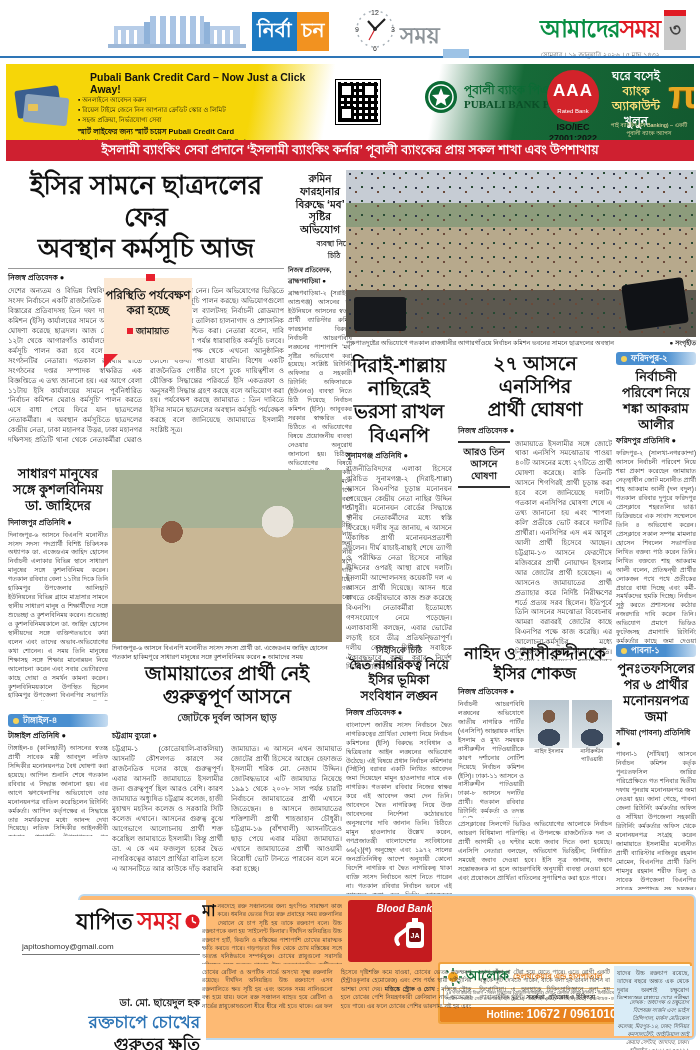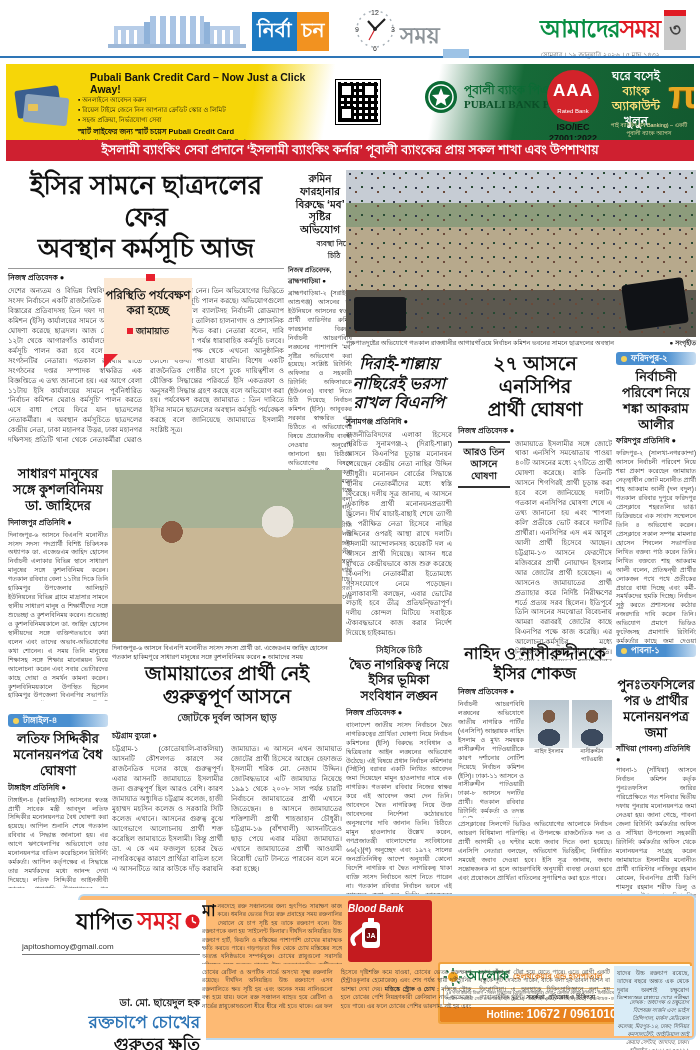--- a/index.html
+++ b/index.html
@@ -86,21 +86,21 @@
         border-radius:6px;background:#fdba74;box-sizing:border-box;}
   .jap-k{font-weight:bold;font-size:22px;color:#111;}
   .jap-r{font-weight:bold;font-size:24px;color:#e01b24;}
   .jap-mail{font-size:8px;color:#333;}
   .jap-author{font-size:10px;font-weight:bold;color:#222;text-align:right;margin-top:40px;}
   .jap-h1{font-weight:bold;font-size:17px;color:#2e75b6;text-align:right;line-height:1.3;}
   .jap-h2{font-weight:bold;font-size:17px;color:#111;text-align:right;line-height:1.3;}
   .tiny{font-size:5.8px;line-height:1.45;text-align:justify;color:#333;overflow:hidden;}
   .dropcap{float:left;font-size:16px;font-weight:bold;line-height:1;margin:1px 2px 0 0;color:#111;}
   .cols3{column-count:3;column-gap:8px;}
-  .bb{background:#c41b1f;border-radius:3px;color:#fff;text-align:left;position:relative;overflow:hidden;}
+  .bb{background:#c41b1f;border-radius:3px;color:#fff;text-align:right;position:relative;overflow:hidden;}
   .bb .t{font-weight:bold;font-size:10px;font-style:italic;padding-top:3px;display:block;}
   .alok{border:2px solid #f0a23c;border-radius:3px;background:#fffef6;position:relative;overflow:hidden;box-sizing:border-box;}
   .alok-name1{color:#0c6b35;font-weight:bold;font-size:13px;}
   .alok-name2{color:#e07b1f;font-weight:bold;font-size:8px;}
   .alok-tag{color:#c42127;font-size:4.5px;text-align:right;}
   .alok-sv{font-size:4.2px;color:#333;line-height:1.5;border:1px solid #e0b070;padding:1px 2px;margin:1px 3px;}
   .hotline{position:absolute;left:0;bottom:0;width:100%;height:15px;background:#e8821e;color:#fff;
            text-align:center;font-weight:bold;font-size:10px;line-height:15px;}
   .bluecol{background:#d9ecf7;padding:3px;box-sizing:border-box;}
   .sig{font-size:5.3px;font-style:italic;text-align:right;color:#333;line-height:1.5;}
@@ -230,21 +230,21 @@
   <div class="abs ph-main" style="left:346px;top:170px;width:350px;height:167px;">
     <div class="abs" style="left:8px;bottom:6px;width:52px;height:34px;background:#17191d;border-radius:3px;"></div>
     <div class="abs" style="right:10px;bottom:10px;width:62px;height:46px;background:#101216;border-radius:4px;transform:rotate(-8deg);"></div>
   </div>
   <div class="abs" style="left:346px;top:339px;width:350px;display:flex;justify-content:space-between;">
     <span class="cap" style="width:290px;">পক্ষপাতদুষ্টের অভিযোগে গতকাল রাজধানীর আগারগাঁওয়ে নির্বাচন কমিশন ভবনের সামনে ছাত্রদলের অবস্থান</span>
     <span class="cap" style="font-weight:bold;">● সংগৃহীত</span>
   </div>
 
   <div class="abs" style="left:346px;top:354px;width:106px;height:286px;">
-    <div class="h-c" style="font-size:16px;font-style:italic;">দিরাই-শাল্লায় নাছিরেই ভরসা রাখল বিএনপি</div>
+    <div class="h-c" style="font-size:19px;">দিরাই-শাল্লায় নাছিরেই ভরসা রাখল বিএনপি</div>
     <div class="byline">সুনামগঞ্জ প্রতিনিধি ●</div>
     <div class="bt" style="height:212px;">রাজনীতিবিদদের এলাকা হিসেবে পরিচিত সুনামগঞ্জ-২ (দিরাই-শাল্লা) আসনে বিএনপির চূড়ান্ত মনোনয়ন পেয়েছেন কেন্দ্রীয় নেতা নাছির উদ্দিন চৌধুরী। মনোনয়ন বোর্ডের সিদ্ধান্তে স্থানীয় নেতাকর্মীদের মধ্যে স্বস্তি ফিরেছে। দলীয় সূত্র জানায়, এ আসনে একাধিক প্রার্থী মনোনয়নপ্রত্যাশী ছিলেন। দীর্ঘ যাচাই-বাছাই শেষে ত্যাগী ও পরীক্ষিত নেতা হিসেবে নাছির উদ্দিনের ওপরই আস্থা রাখে দলটি। ইসলামী আন্দোলনসহ কয়েকটি দল এ আসনে প্রার্থী দিয়েছে। আসন ধরে রাখতে কেন্দ্রীয়ভাবে কাজ শুরু করেছে বিএনপি। নেতাকর্মীরা ইতোমধ্যে গণসংযোগে নেমে পড়েছেন। এলাকাবাসী বলছেন, এবার ভোটের লড়াই হবে তীব্র প্রতিদ্বন্দ্বিতাপূর্ণ। দলীয় কোন্দল মিটিয়ে সবাইকে ঐক্যবদ্ধভাবে কাজ করার নির্দেশ দিয়েছে হাইকমান্ড।</div>
   </div>
 
   <div class="abs" style="left:458px;top:352px;width:154px;height:288px;">
     <div class="h-c" style="font-size:19px;">
       <div>২৭ আসনে এনসিপির</div>
       <div>প্রার্থী ঘোষণা</div>
     </div>
     <div class="byline">নিজস্ব প্রতিবেদক ●</div>
@@ -310,31 +310,30 @@
       </div>
     </div>
     <div class="bt-xs" style="height:72px;margin-top:2px;">প্রেসক্লাবের সিলগেট ভিডিও অভিযোগের আলোকে নির্বাচন আচরণ বিধিমালা পরিপন্থি। এ উপলক্ষে রাজনৈতিক দল ও প্রার্থী আগামী ২৪ ঘণ্টার মধ্যে জবাব দিতে বলা হয়েছে। এনসিপি নেতারা বলছেন, অভিযোগ ভিত্তিহীন; নির্ধারিত সময়েই জবাব দেওয়া হবে। ইসি সূত্র জানায়, জবাব সন্তোষজনক না হলে আচরণবিধি অনুযায়ী ব্যবস্থা নেওয়া হবে এবং প্রয়োজনে প্রার্থিতা বাতিলের সুপারিশও করা হতে পারে।</div>
   </div>
 
   <div class="abs" style="left:8px;top:714px;width:100px;height:178px;">
     <div class="badge">
         <i></i>
         <span>টাঙ্গাইল-৪</span>
       </div>
-    <div class="h-c" style="font-size:13px;margin-top:4px;">লতিফ সিদ্দিকীর মনোনয়নপত্র বৈধ ঘোষণা</div>
     <div class="byline">টাঙ্গাইল প্রতিনিধি ●</div>
     <div class="bt-xs" style="height:92px;">টাঙ্গাইল-৪ (কালিহাতী) আসনের স্বতন্ত্র প্রার্থী সাবেক মন্ত্রী আবদুল লতিফ সিদ্দিকীর মনোনয়নপত্র বৈধ ঘোষণা করা হয়েছে। আপিল শুনানি শেষে গতকাল রবিবার এ সিদ্ধান্ত জানানো হয়। এর আগে ঋণখেলাপির অভিযোগে তার মনোনয়নপত্র বাতিল করেছিলেন রিটার্নিং কর্মকর্তা। আপিল কর্তৃপক্ষের এ সিদ্ধান্তে তার সমর্থকদের মধ্যে আনন্দ দেখা দিয়েছে। লতিফ সিদ্দিকীর আইনজীবী জানান, প্রমাণাদি উপস্থাপনের পর কর্তৃপক্ষ মনোনয়নপত্র বৈধ ঘোষণা করে। এ আসনে এবার একাধিক দলীয় ও স্বতন্ত্র প্রার্থী প্রতিদ্বন্দ্বিতা করছেন বলে সংশ্লিষ্টরা জানিয়েছেন।</div>
   </div>
 
   <div class="abs" style="left:616px;top:644px;width:80px;height:248px;">
     <div class="badge">
         <i></i>
         <span>পাবনা-১</span>
       </div>
-    <div class="h-c" style="font-size:13px;margin-top:20px;">পুনঃতফসিলের পর ৬ প্রার্থীর মনোনয়নপত্র জমা</div>
+    <div class="h-c" style="font-size:13px;margin-top:4px;">পুনঃতফসিলের পর ৬ প্রার্থীর মনোনয়নপত্র জমা</div>
     <div class="byline">সাঁথিয়া (পাবনা) প্রতিনিধি ●</div>
     <div class="bt-xs" style="height:140px;">পাবনা-১ (সাঁথিয়া) আসনে নির্বাচন কমিশন কর্তৃক পুনঃতফসিল জারির পরিপ্রেক্ষিতে গত শনিবার দ্বিতীয় দফায় পুনরায় মনোনয়নপত্র জমা নেওয়া হয়। জানা গেছে, পাবনা জেলা রিটার্নিং কর্মকর্তার অফিস ও সাঁথিয়া উপজেলা সহকারী রিটার্নিং কর্মকর্তার অফিস থেকে মনোনয়নপত্র সংগ্রহ করেন জামায়াতে ইসলামীর মনোনীত প্রার্থী ব্যারিস্টার নাজিবুর রহমান মোমেন, বিএনপির প্রার্থী ডিপি শামসুর রহমান শরীফ ডিলু ও সাবেক উপজেলা বিএনপির সাবেক সম্পাদক সহ ছয়জন। মিত্র দলের মনোনয়নপত্র উত্তোলন করেন এবং পূরণ করে মনোনয়নপত্র জমা দিয়েছেন।</div>
   </div>
 
   <div class="bbox">
     <div class="abs" style="left:-64px;top:4px;width:178px;background:#fff;padding:2px 6px;">
       <div style="text-align:right;">
         <span class="jap-k">যাপিত</span>
         <span class="jap-r">সময়</span>
         <svg width="15" height="15" viewBox="0 0 15 15">

